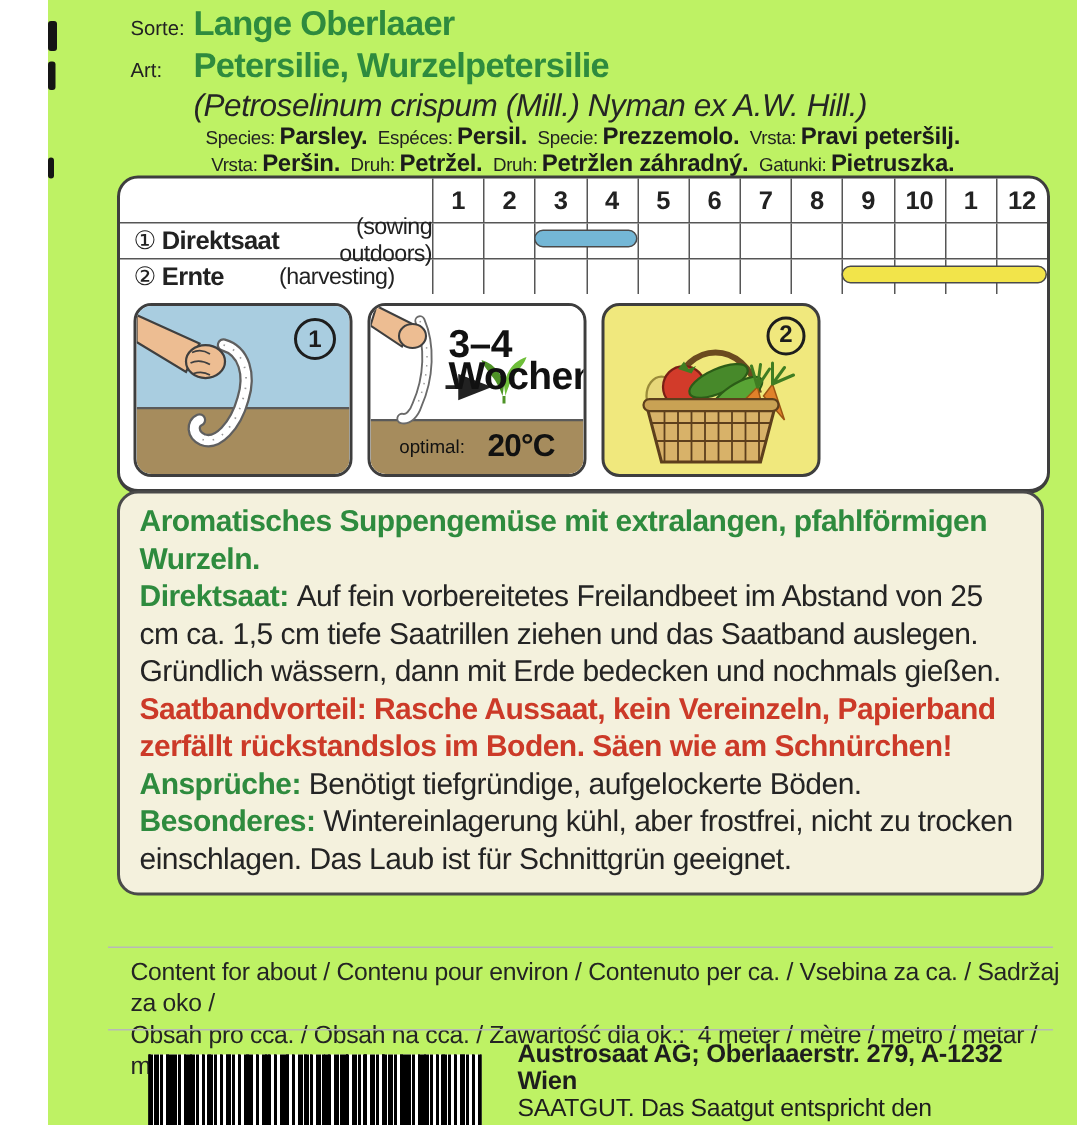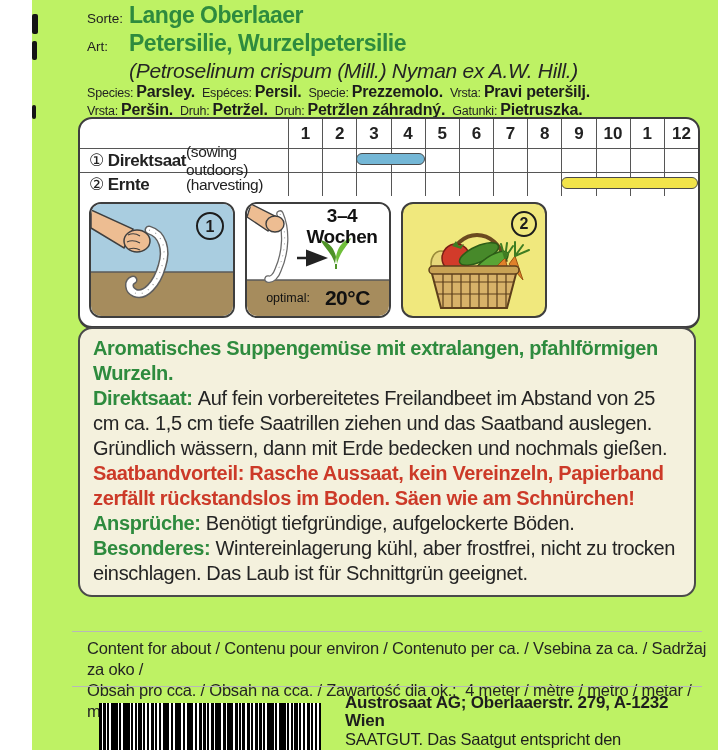--- a/index.html
+++ b/index.html
@@ -8,46 +8,46 @@
     font-family:"Liberation Sans","DejaVu Sans",sans-serif;color:#222;margin-left:32px;
   }
   
   .smudge{position:absolute;background:#151515;border-radius:2px;}
   
   .hdr{position:absolute;left:55px;top:2px;width:610px;}
   .hrow{display:flex;align-items:baseline;height:28px;}
   .hlabel{flex:0 0 42px;font-size:13.5px;color:#222;}
   .hvalue{font-size:23px;font-weight:bold;color:var(--green);letter-spacing:-0.5px;}
   .botanical{margin-left:42px;margin-top:1px;height:24px;font-size:21px;font-style:italic;color:#252525;letter-spacing:-0.3px;}
-  .species-line{height:18px;line-height:18px;white-space:nowrap;letter-spacing:-0.2px;}
+  .species-line{height:18px;line-height:18px;white-space:nowrap;letter-spacing:-0.2px;text-align:center;}
   .sp-label{font-size:12.5px;color:#222;margin-right:3px;}
   .sp-value{font-size:16px;font-weight:bold;color:#1c1c1c;margin-right:7px;}
   
   .calbox{
     position:absolute;left:46px;top:117px;width:618px;
     border:2px solid #3e3e3e;border-bottom-width:3px;border-radius:14px;background:#fff;
   }
   .crow{display:flex;}
   .crow + .crow{border-top:1.2px solid #565656;}
   .cal-label{flex:0 0 208px;display:flex;align-items:center;padding-left:9px;box-sizing:border-box;}
   .cal-label .nm{flex:0 0 97px;font-weight:bold;font-size:17px;letter-spacing:-0.4px;}
   .cal-label .badge-ch{font-weight:normal;font-size:17px;margin-right:4px;}
-  .cal-label .note{font-size:15.5px;letter-spacing:-0.4px;}
+  .cal-label .note{font-size:15.5px;letter-spacing:-0.4px;text-align:right;}
   .months{position:relative;flex:1;display:grid;grid-template-columns:repeat(12,1fr);}
   .mcell{border-left:1.2px solid #565656;text-align:center;}
   .crow.chead{height:29px;}
   .crow.chead .mcell{line-height:29px;font-weight:bold;font-size:17px;}
   .crow.cdata{height:23px;}
   .cal-bar{position:absolute;top:4px;height:12px;border:1.5px solid #4a4a4a;border-radius:8px;box-sizing:border-box;}
   
   .picto-strip{display:flex;gap:10px;padding:6px 9px 8px 9px;}
   .picto{position:relative;width:142px;height:112px;border:2px solid #3e3e3e;border-radius:12px;overflow:hidden;box-sizing:content-box;background:#fff;}
   .picto svg{position:absolute;left:0;top:0;}
   .p-caption{position:absolute;left:0;right:0;bottom:3px;text-align:center;font-size:22px;font-weight:bold;color:#111;letter-spacing:-0.5px;}
-  .p-weeks{position:absolute;left:52px;top:1px;width:86px;text-align:center;font-size:19px;font-weight:bold;line-height:21px;color:#111;letter-spacing:-0.4px;}
+  .p-weeks{position:absolute;left:52px;top:15px;width:86px;text-align:left;font-size:26px;font-weight:bold;line-height:21px;color:#111;letter-spacing:-0.4px;}
   .p-optimal{position:absolute;left:0;right:0;bottom:4px;height:28px;display:flex;align-items:center;justify-content:center;gap:15px;color:#111;}
   .p-optimal .ol{font-size:12.5px;}
   .p-optimal .ov{font-size:21px;font-weight:bold;letter-spacing:-0.5px;}
   .badge-circle{position:absolute;top:7px;right:8px;width:26px;height:26px;border:2px solid #1d1d1d;border-radius:50%;
     display:flex;align-items:center;justify-content:center;font-size:16px;font-weight:bold;color:#1d1d1d;background:transparent;box-sizing:border-box;}
   
   .infobox{
     position:absolute;left:46px;top:327px;width:618px;box-sizing:border-box;
     background:var(--cream);border:2px solid #4a4a4a;border-radius:14px;
     padding:7px 13px 9px 13px;font-size:20px;line-height:25px;letter-spacing:-0.35px;color:#242424;

